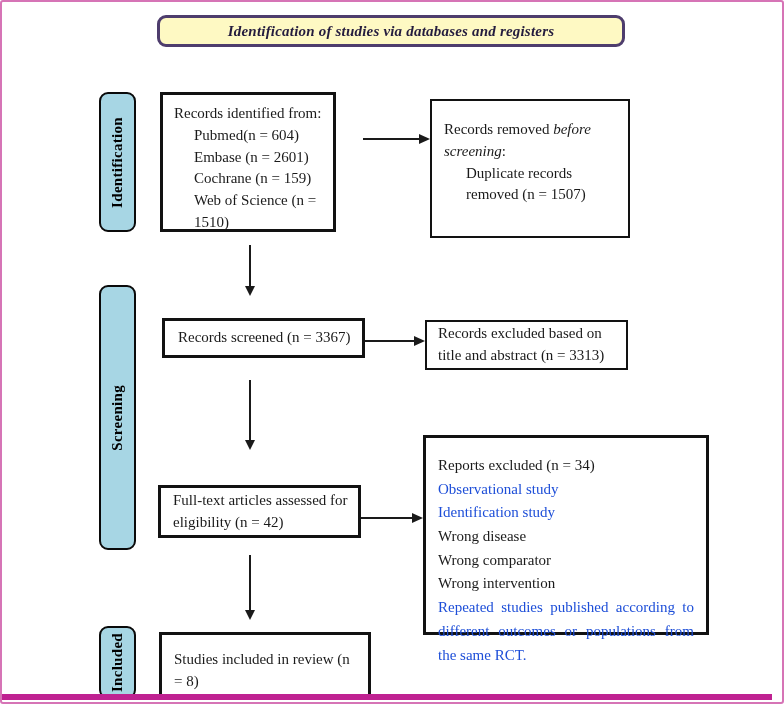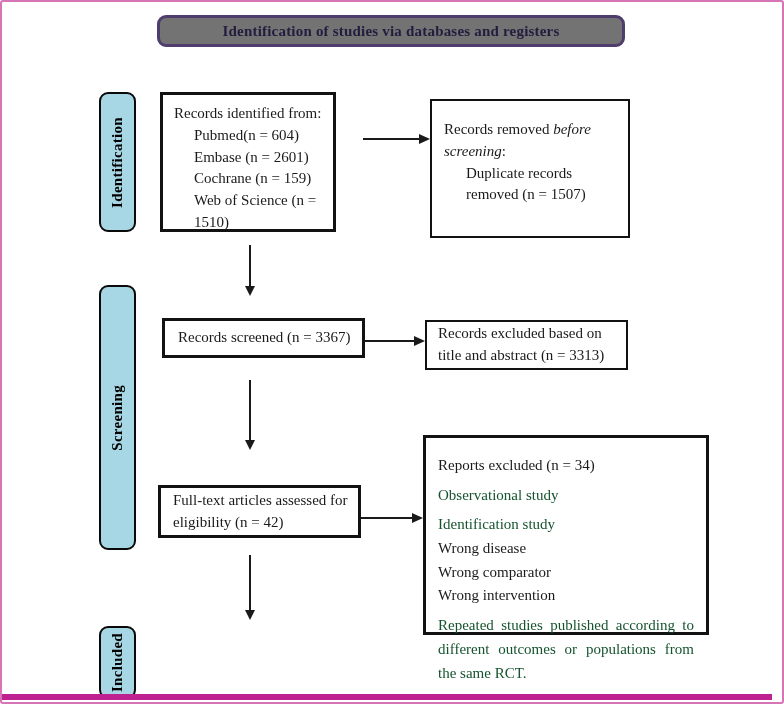--- a/index.html
+++ b/index.html
@@ -12,24 +12,24 @@
     background: #ffffff;
     border: 2px solid #d674b6;
     border-radius: 3px;
     overflow: hidden;
   }
 
   
   .banner {
     position: absolute; left: 155px; top: 13px; width: 468px; height: 32px;
     box-sizing: border-box;
-    background: #737373;
+    background: #fef9c3;
     border: 3px solid #4e3d6d;
     border-radius: 9px;
-    display: flex; align-items: center; justify-content: center;
+    display: flex; align-items: center; justify-content: center; font-style: italic;
   }
   .banner span {
     font-weight: bold; font-size: 15px; color: #241c3e; letter-spacing: 0.2px;
   }
 
   
   .stage {
     position: absolute; left: 97px; width: 37px;
     box-sizing: border-box;
     background: #a7d6e4;
@@ -61,21 +61,21 @@
   .box-identified { left: 158px; top: 90px;  width: 176px; height: 140px; padding: 8px 6px 0 11px; }
   .box-removed    { left: 428px; top: 97px;  width: 200px; height: 139px; padding: 18px 10px 0 12px; border-width: 2px; }
   .box-screened   { left: 160px; top: 316px; width: 203px; height: 40px;  display: flex; align-items: center; padding: 0 6px 0 13px; }
   .box-excluded-ta{ left: 423px; top: 318px; width: 203px; height: 50px;  display: flex; align-items: center; padding: 0 6px 0 11px; border-width: 2px; }
   .box-fulltext   { left: 156px; top: 483px; width: 203px; height: 53px;  display: flex; align-items: center; padding: 0 4px 0 12px; }
   .box-reports    { left: 421px; top: 433px; width: 286px; height: 200px; padding: 16px 12px 0 12px; line-height: 1.58; }
   .box-included   { left: 157px; top: 630px; width: 212px; height: 65px;  padding: 14px 10px 0 12px; }
 
   .indent { margin-left: 20px; }
   .indent2 { margin-left: 22px; }
-  .muted { color: #14532d; margin-top: 6px; }
+  .muted { color: #1d4ed8; }
   .note { text-align: justify; }
   .it { font-style: italic; }
 
   
   .arrow-line { position: absolute; background: #1a1a1a; }
   .head-right {
     position: absolute; width: 0; height: 0;
     border-top: 5.5px solid transparent;
     border-bottom: 5.5px solid transparent;
     border-left: 11px solid #1a1a1a;
@@ -140,20 +140,23 @@
   <div class="fbox box-reports">
     <div>Reports excluded (n = 34)</div>
     <div class="muted">Observational study</div>
     <div class="muted">Identification study</div>
     <div>Wrong disease</div>
     <div>Wrong comparator</div>
     <div>Wrong intervention</div>
     <div class="muted note">Repeated studies published according to different outcomes or populations from the same RCT.</div>
   </div>
 
+  <div class="fbox box-included">
+    <div>Studies included in review (n = 8)</div>
+  </div>
 
   <div>
     <div class="arrow-line" style="left:361px; top:136px; width:57px; height:2px;"></div>
     <div class="head-right" style="left:417px; top:131.5px;"></div>
   </div>
 
   <div>
     <div class="arrow-line" style="left:247px; top:243px; width:2px; height:42px;"></div>
     <div class="head-down" style="left:242.5px; top:284px;"></div>
   </div>

